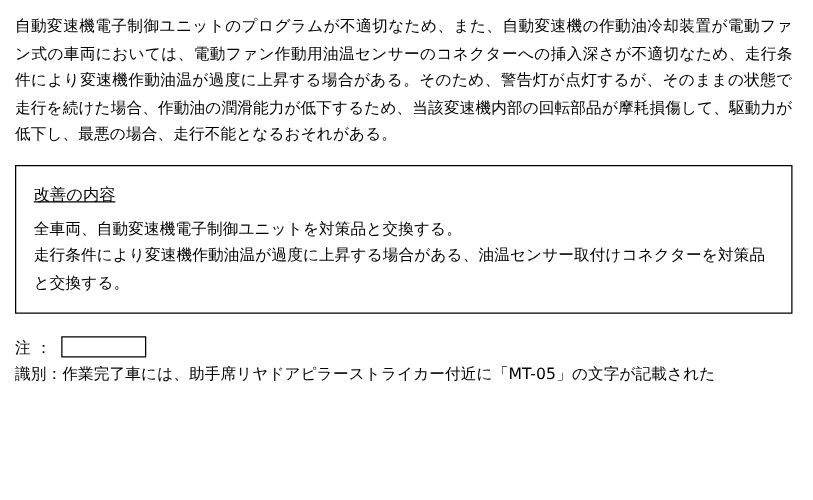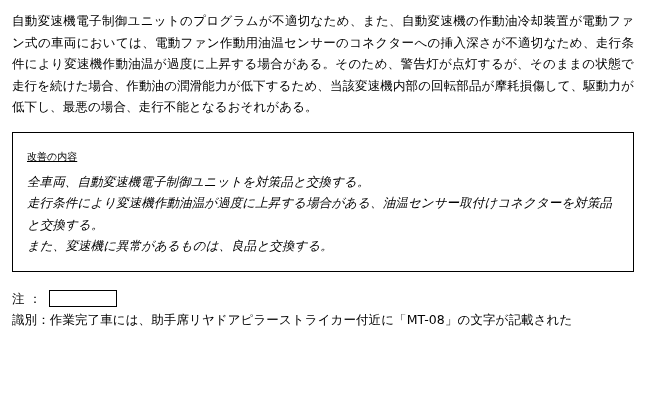--- a/index.html
+++ b/index.html
@@ -31,30 +31,29 @@
   .defect-block p {
     margin: 0;
   }
   .remedy-box {
     margin-top: 14px;
     border: 1px solid #000000;
     padding: 12px 14px 14px 14px;
     box-sizing: border-box;
   }
   .remedy-title {
-    font-size: 10px;
+    font-size: 13px;
     text-decoration: underline;
     margin-bottom: 7px;
     display: inline-block;
   }
   .remedy-body {
     font-size: 12.5px;
     line-height: 1.72;
     letter-spacing: 0.1px;
-    font-style: italic;
   }
   .remedy-body p {
     margin: 0;
   }
   .footer {
     margin-top: 16px;
     font-size: 12.5px;
     line-height: 1.7;
     letter-spacing: 0.1px;
   }
@@ -100,32 +99,31 @@
 
   <div class="defect-block">
     <p>自動変速機電子制御ユニットのプログラムが不適切なため、また、自動変速機の作動油冷却装置が電動ファン式の車両においては、電動ファン作動用油温センサーのコネクターへの挿入深さが不適切なため、走行条件により変速機作動油温が過度に上昇する場合がある。そのため、警告灯が点灯するが、そのままの状態で走行を続けた場合、作動油の潤滑能力が低下するため、当該変速機内部の回転部品が摩耗損傷して、駆動力が低下し、最悪の場合、走行不能となるおそれがある。</p>
   </div>
 
   <div class="remedy-box">
     <div class="remedy-title">改善の内容</div>
     <div class="remedy-body">
       <p>全車両、自動変速機電子制御ユニットを対策品と交換する。</p>
       <p>走行条件により変速機作動油温が過度に上昇する場合がある、油温センサー取付けコネクターを対策品と交換する。</p>
-      <p>また、変速機に異常があるものは、良品と交換する。</p>
     </div>
   </div>
 
   <div class="footer">
     <div class="note-row">
       <span class="note-label">注 ：</span>
       <span class="color-swatch"></span>
     </div>
     <div class="ident-row">
       <span class="ident-label">識別：</span>
-      <span class="ident-text">作業完了車には、助手席リヤドアピラーストライカー付近に「MT-08」の文字が記載された</span>
+      <span class="ident-text">作業完了車には、助手席リヤドアピラーストライカー付近に「MT-05」の文字が記載された</span>
     </div>
     <div class="color-keys">
       
       
     </div>
   </div>
 
 </div>
 
 </body></html>

